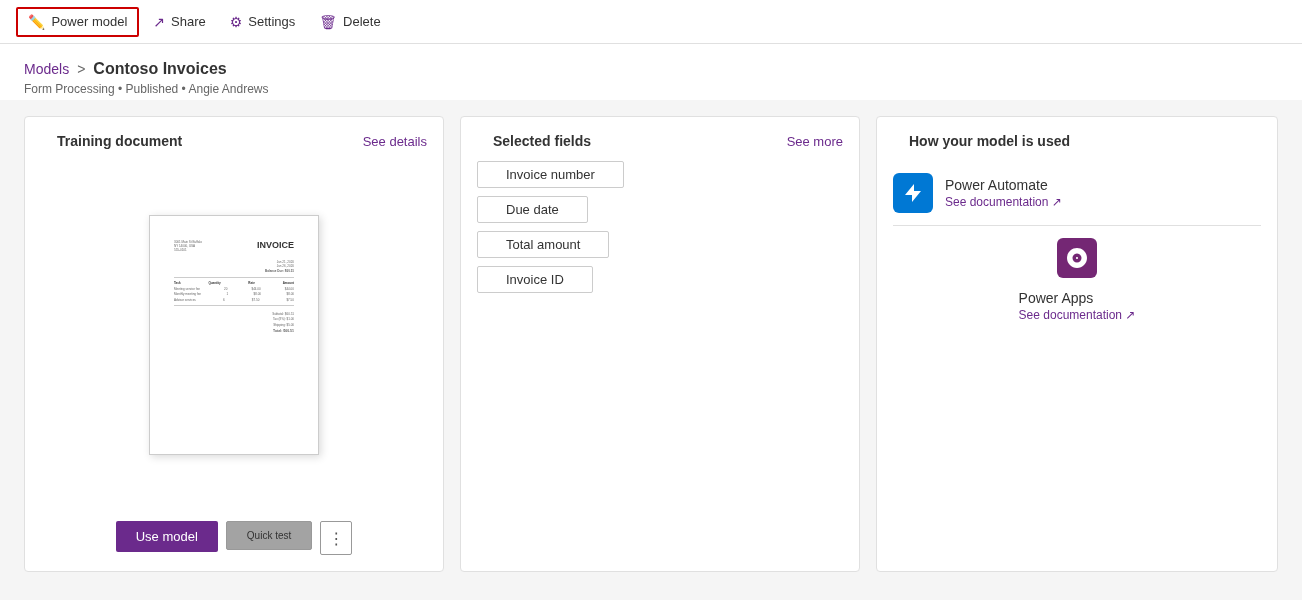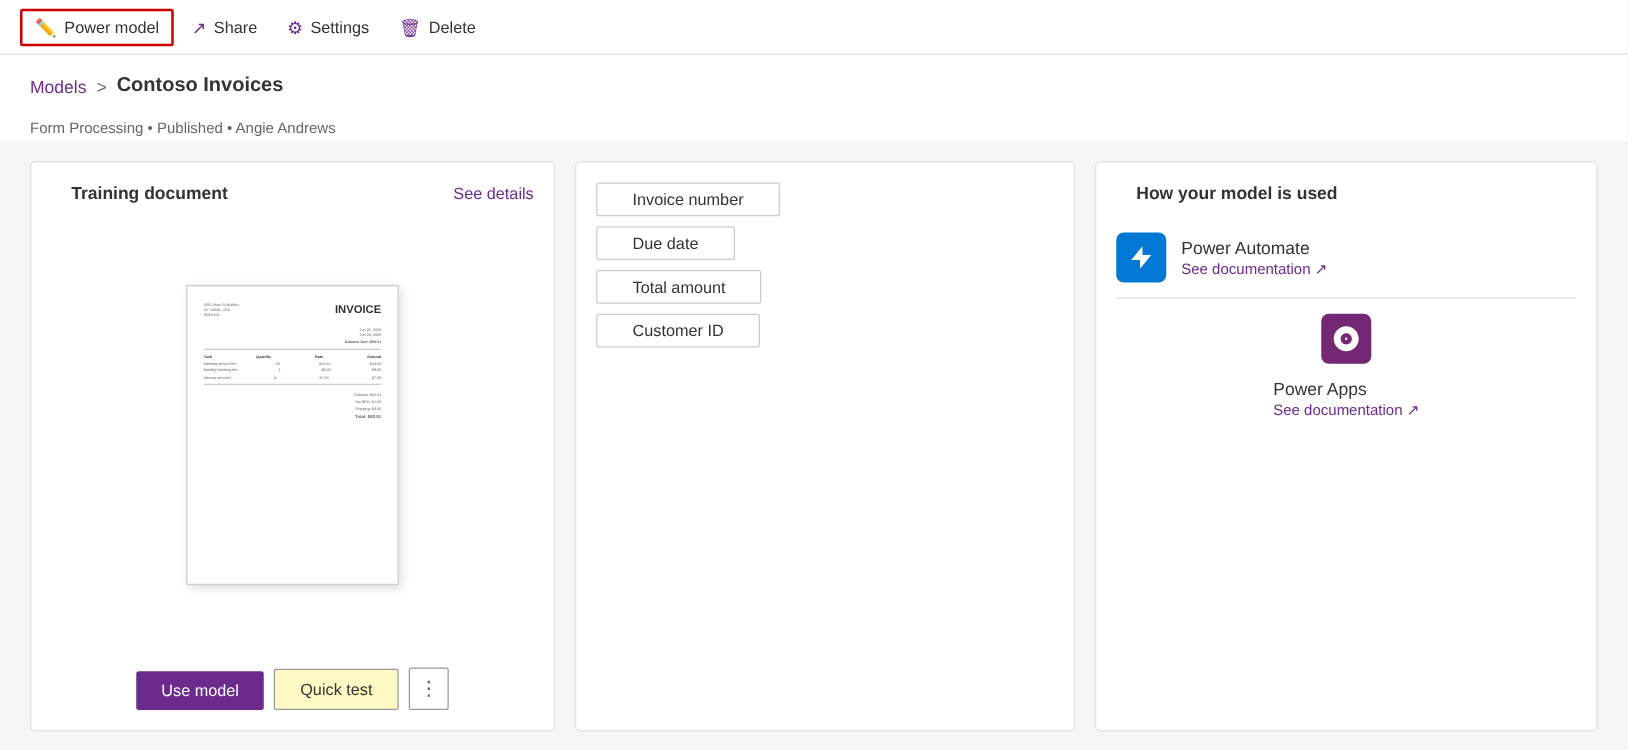--- a/index.html
+++ b/index.html
@@ -50,21 +50,21 @@
     
     .breadcrumb-area {
       padding: 16px 24px 4px 24px;
       background: #fff;
     }
     .breadcrumb {
       display: flex;
       align-items: center;
       gap: 8px;
       font-size: 14px;
-      margin-bottom: 17px;
+      margin-bottom: 4px;
     }
     .breadcrumb-link {
       color: #6b2a8c;
       cursor: pointer;
       text-decoration: none;
     }
     .breadcrumb-separator { color: #666; font-size: 14px; }
     .breadcrumb-current { font-weight: 700; font-size: 16px; }
     .breadcrumb-meta {
       font-size: 12px;
@@ -119,21 +119,21 @@
       justify-content: center;
       align-items: center;
       margin-bottom: 12px;
     }
     .invoice-doc {
       width: 170px;
       height: 240px;
       background: #fff;
       border: 1px solid #ccc;
       box-shadow: 2px 2px 8px rgba(0,0,0,0.15);
-      padding: 13px;
+      padding: 24px;
       font-size: 4px;
       overflow: hidden;
       position: relative;
     }
     .invoice-doc-header {
       display: flex;
       justify-content: space-between;
       margin-bottom: 4px;
     }
     .invoice-doc-title {
@@ -182,41 +182,41 @@
       line-height: 1.8;
     }
     .invoice-doc-total-bold {
       font-weight: 700;
       font-size: 3.5px;
     }
 
     
     .training-buttons {
       display: flex;
-      align-items: flex-end;
+      align-items: flex-start;
       gap: 8px;
       justify-content: center;
     }
     .btn-primary {
       background: #6b2a8c;
       color: #fff;
       border: none;
       border-radius: 2px;
       padding: 8px 20px;
       font-size: 13px;
       cursor: pointer;
       font-weight: 500;
     }
     .btn-secondary {
-      background: #fef9c3;
+      background: #a3a3a3;
       color: #333;
       border: 1px solid #999;
       border-radius: 2px;
       padding: 8px 20px;
-      font-size: 13px;
+      font-size: 10px;
       cursor: pointer;
     }
     .btn-more {
       background: transparent;
       border: 1px solid #999;
       border-radius: 2px;
       width: 32px;
       height: 34px;
       display: flex;
       align-items: center;
@@ -373,25 +373,29 @@
     <div class="training-buttons">
       <button class="btn-primary">Use model</button>
       <button class="btn-secondary">Quick test</button>
       <button class="btn-more" aria-label="More options">
         <span>⋮</span>
       </button>
     </div>
   </div>
 
   <div class="card card-fields">
+    <div class="card-header">
+      <span class="card-title">Selected fields</span>
+      <a class="card-action">See more</a>
+    </div>
     <div class="field-tags">
       <span class="field-tag">Invoice number</span>
       <span class="field-tag">Due date</span>
       <span class="field-tag">Total amount</span>
-      <span class="field-tag">Customer ID</span>
+      <span class="field-tag">Invoice ID</span>
     </div>
   </div>
 
   <div class="card card-usage">
     <div class="card-header">
       <span class="card-title">How your model is used</span>
     </div>
     <div class="usage-items">
 
       <div class="usage-item">

